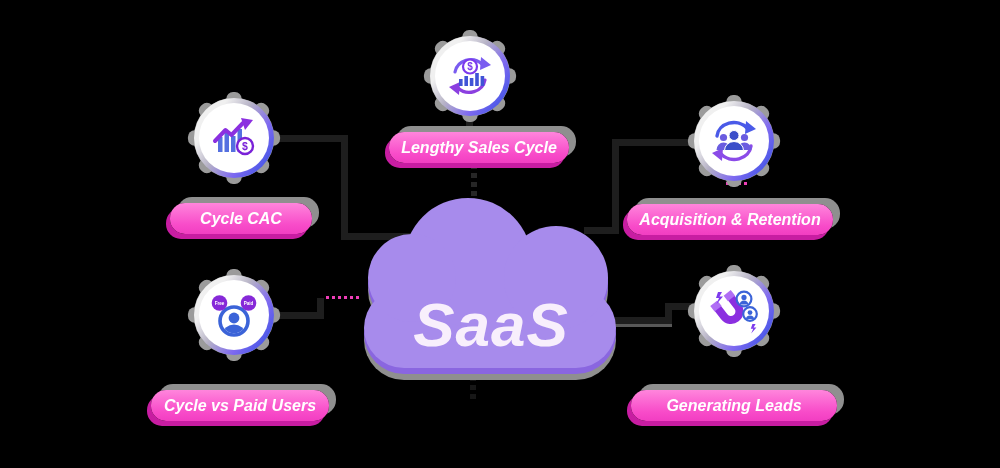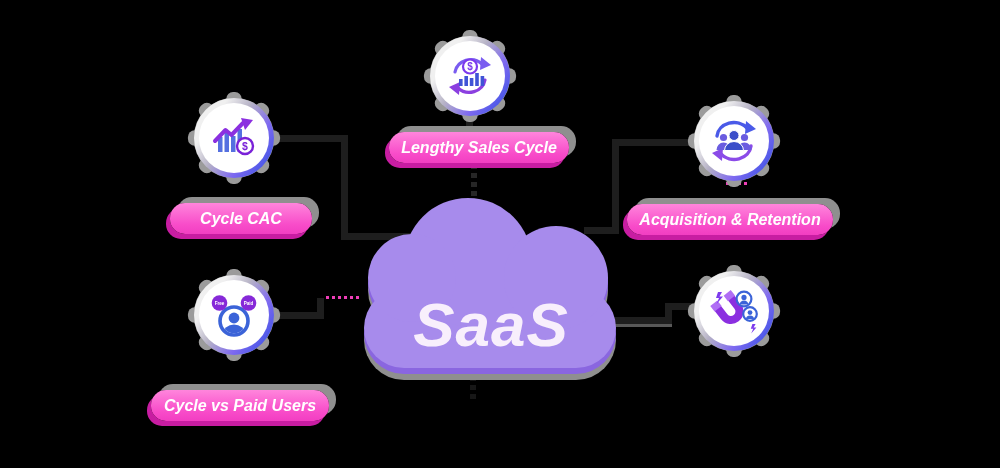--- a/index.html
+++ b/index.html
@@ -224,14 +224,15 @@
             </g>
       </svg>
     </div>
       </div>
   </div>
 
   <div class="pill" style="left:389px;top:132px;width:180px;">Lengthy Sales Cycle</div>
   <div class="pill" style="left:170px;top:203px;width:142px;">Cycle CAC</div>
   <div class="pill" style="left:627px;top:204px;width:206px;">Acquisition &amp; Retention</div>
   <div class="pill" style="left:151px;top:390px;width:178px;">Cycle vs Paid Users</div>
+  <div class="pill" style="left:631px;top:390px;width:206px;">Generating Leads</div>
 
 </div>
 
 </body></html>

